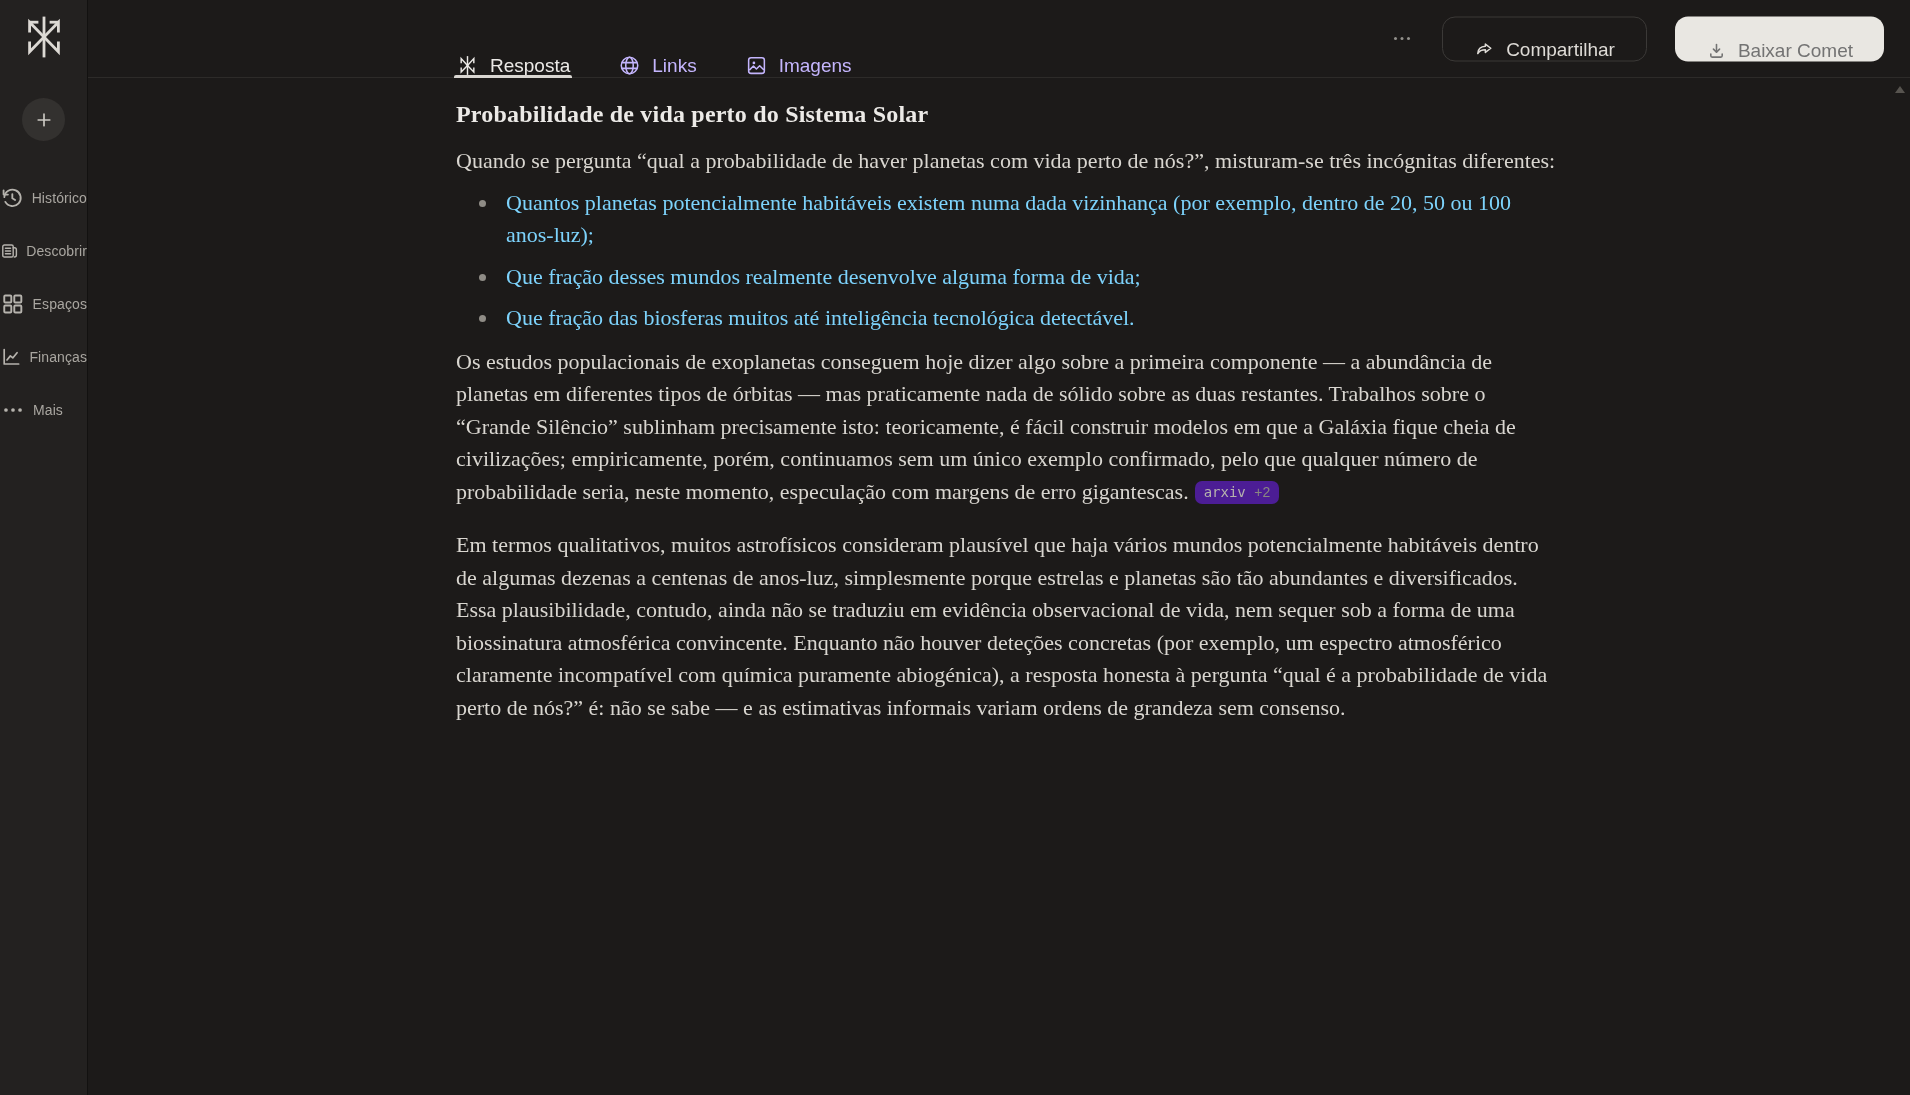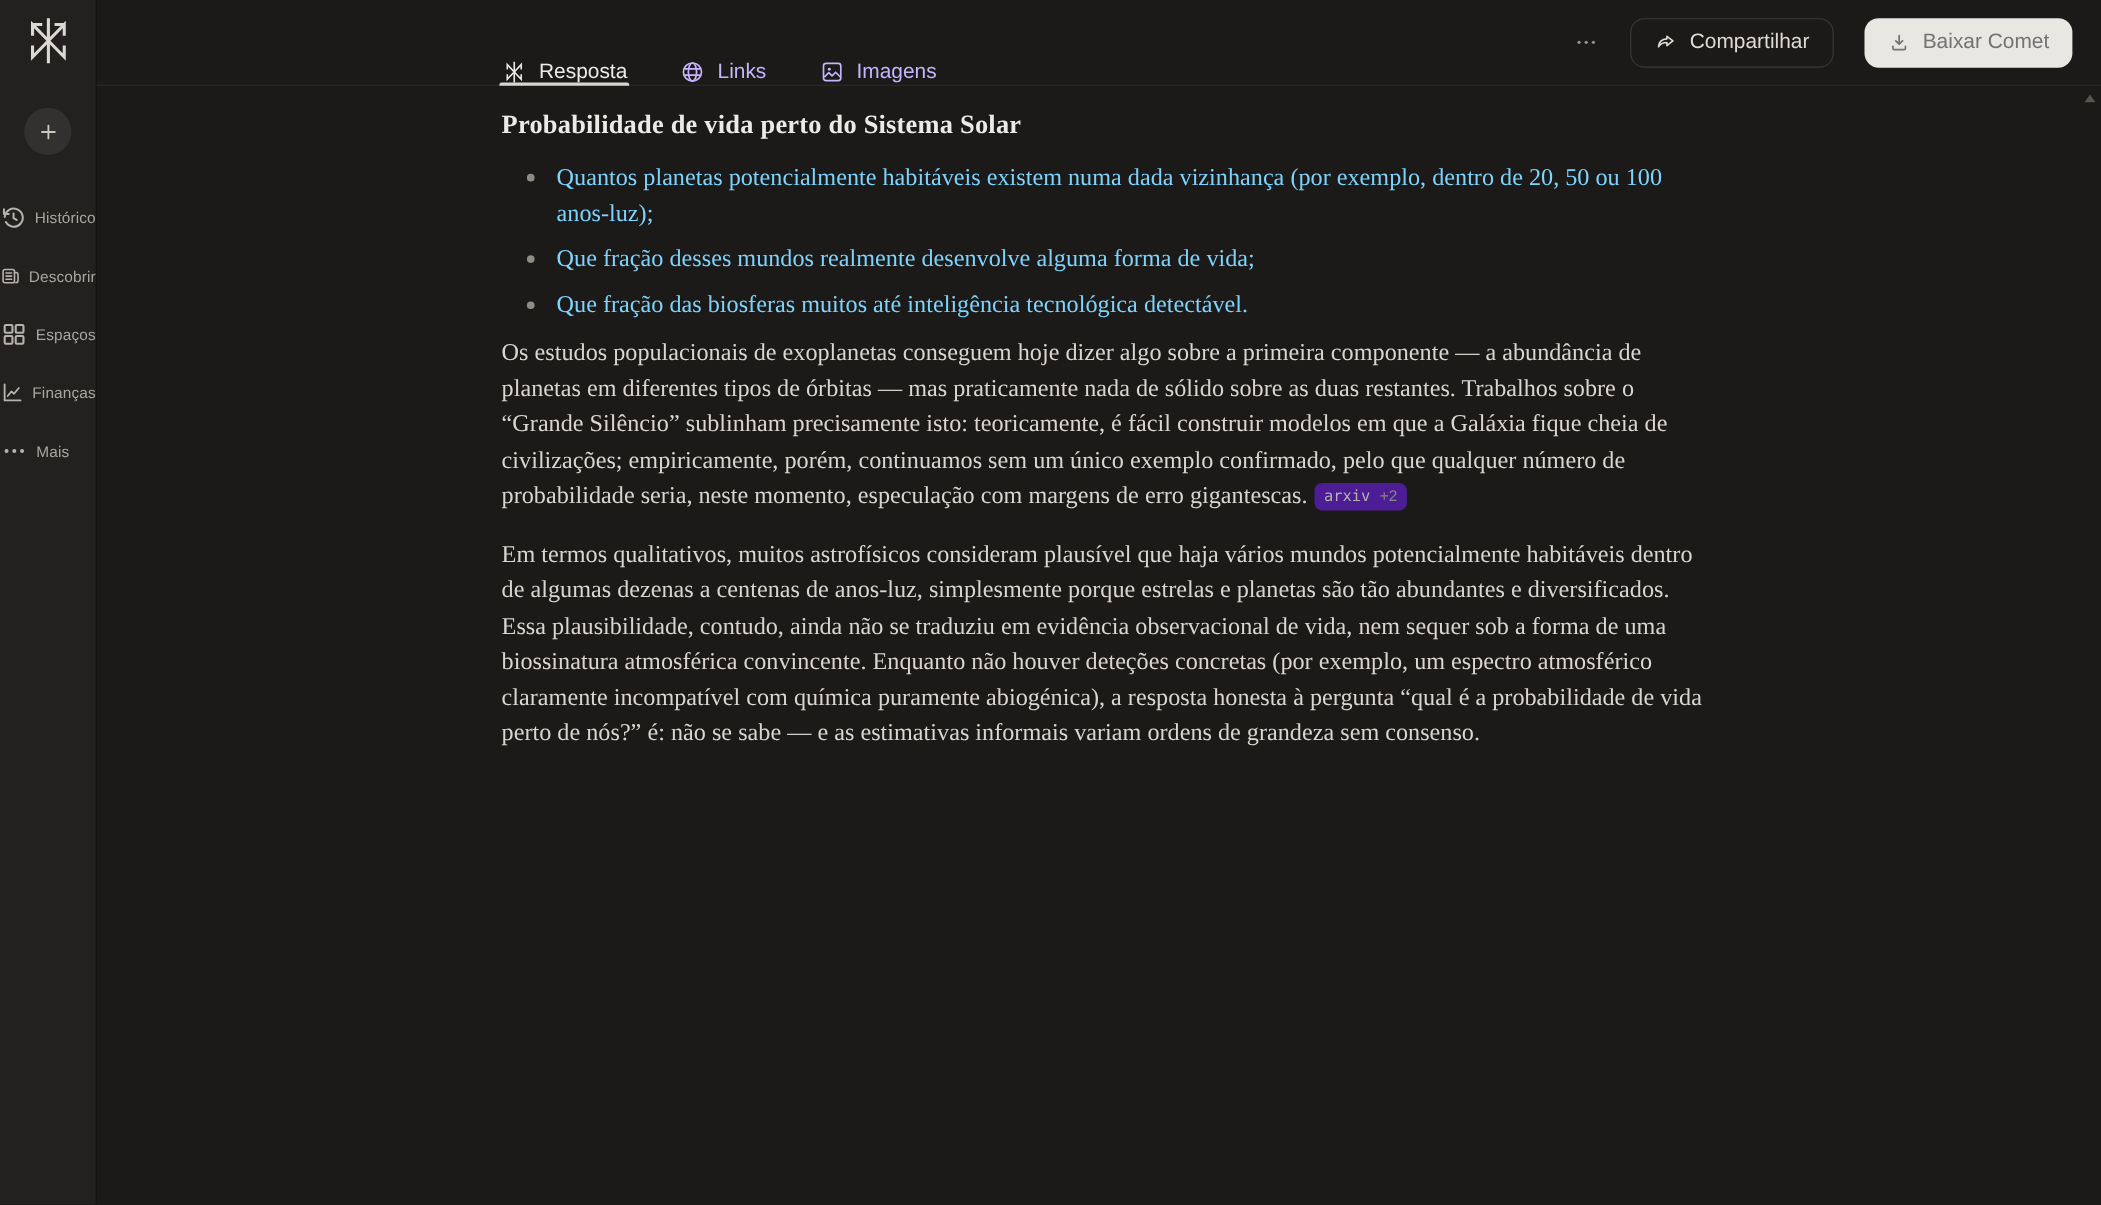--- a/index.html
+++ b/index.html
@@ -55,22 +55,22 @@
     content:""; position:absolute; left:-2px; right:-2px; bottom:-1px;
     height:3px; background:#d9d6d1; border-radius:2px 2px 0 0;
   }
   .header-right {
     position:absolute; right:26px; top:50%; transform:translateY(-50%);
     display:flex; align-items:center; gap:28px;
   }
   .more-btn { color:#92908b; cursor:pointer; display:flex; align-items:center; }
   .more-btn svg { width:24px; height:24px; }
   .btn {
-    display:flex; align-items:center; gap:11px;
-    height:45px; padding:0 21px; border-radius:13px;
+    display:flex; align-items:flex-end; gap:11px;
+    height:45px; padding:0 31px; border-radius:13px;
     font-size:19px; cursor:pointer; white-space:nowrap;
   }
   .btn svg { width:21px; height:21px; }
   .btn-share { border:1px solid #3b3937; color:#dedbd6; background:transparent; }
   .btn-download { background:#e9e7e2; color:#737373; font-weight:500; }
 
   .scroll-up-arrow {
     position:absolute; right:5px; top:86px;
     width:0; height:0;
     border-left:5px solid transparent; border-right:5px solid transparent;
@@ -234,20 +234,21 @@
         </div>
       </div>
     </header>
 
     <div class="scroll-up-arrow"></div>
 
     <main class="content">
       <div class="content-inner">
         <h1 class="page-title">Probabilidade de vida perto do Sistema Solar</h1>
 
+        <p>Quando se pergunta “qual a probabilidade de haver planetas com vida perto de nós?”, misturam-se três incógnitas diferentes:</p>
 
         <ul class="bullet-list">
           <li>Quantos planetas potencialmente habitáveis existem numa dada vizinhança (por exemplo, dentro de 20, 50 ou 100 anos-luz);</li>
           <li>Que fração desses mundos realmente desenvolve alguma forma de vida;</li>
           <li>Que fração das biosferas muitos até inteligência tecnológica detectável.</li>
         </ul>
 
         <p><span>Os estudos populacionais de exoplanetas conseguem hoje dizer algo sobre a primeira componente — a abundância de planetas em diferentes tipos de órbitas — mas praticamente nada de sólido sobre as duas restantes. Trabalhos sobre o “Grande Silêncio” sublinham precisamente isto: teoricamente, é fácil construir modelos em que a Galáxia fique cheia de civilizações; empiricamente, porém, continuamos sem um único exemplo confirmado, pelo que qualquer número de probabilidade seria, neste momento, especulação com margens de erro gigantescas.</span><span class="cite-badge"><span>arxiv</span> <span class="cite-extra">+2</span></span></p>
 
         <p class="para-spaced">Em termos qualitativos, muitos astrofísicos consideram plausível que haja vários mundos potencialmente habitáveis dentro de algumas dezenas a centenas de anos-luz, simplesmente porque estrelas e planetas são tão abundantes e diversificados. Essa plausibilidade, contudo, ainda não se traduziu em evidência observacional de vida, nem sequer sob a forma de uma biossinatura atmosférica convincente. Enquanto não houver deteções concretas (por exemplo, um espectro atmosférico claramente incompatível com química puramente abiogénica), a resposta honesta à pergunta “qual é a probabilidade de vida perto de nós?” é: não se sabe — e as estimativas informais variam ordens de grandeza sem consenso.</p>

